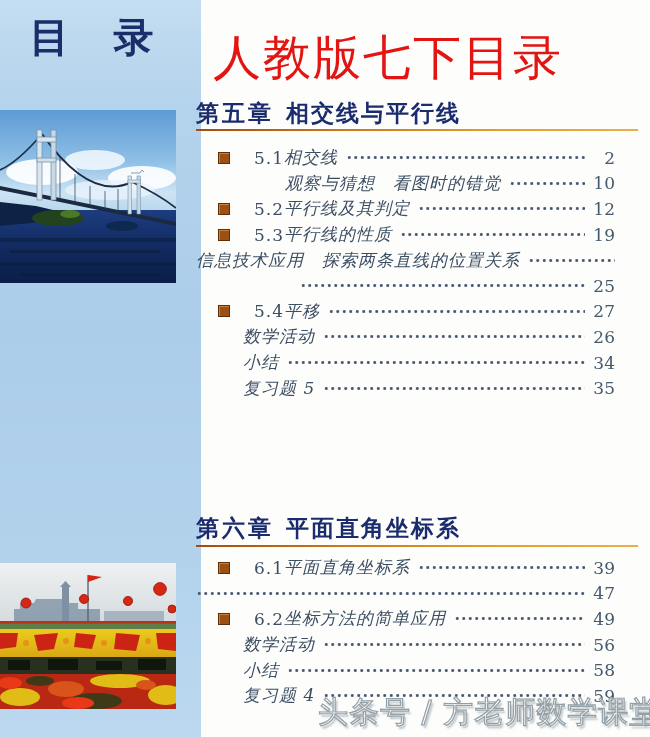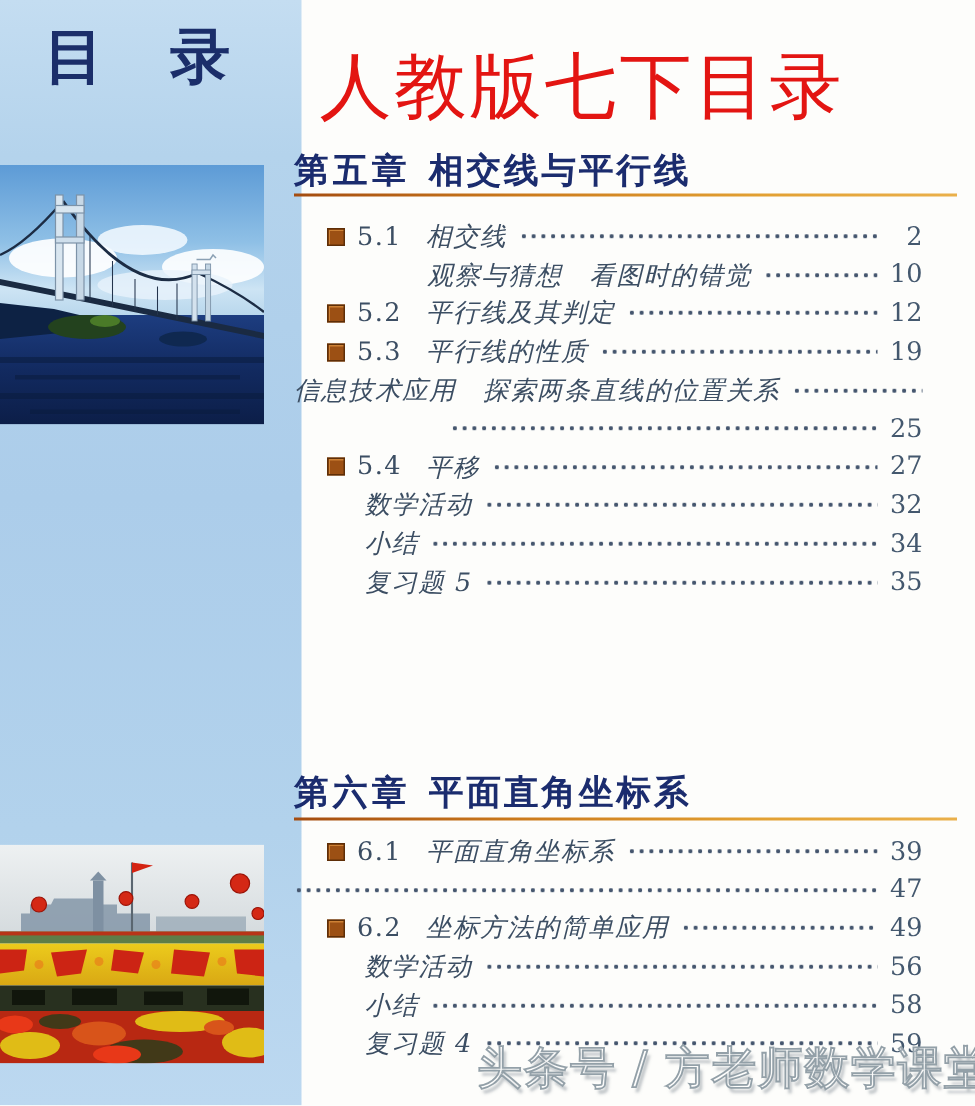--- a/index.html
+++ b/index.html
@@ -47,21 +47,21 @@
   .rows{width:419px;}
   .toc-row{
     display:flex;align-items:center;height:25.6px;
     font-size:17px;color:#3c4e63;white-space:nowrap;
   }
   .bullet{
     flex:none;width:10px;height:10px;margin-left:22px;margin-right:8px;
     background:#9c5014;border:1px solid #5e2e07;
     box-shadow:inset 1px 1px 0 rgba(245,170,80,.55);
   }
-  .num{flex:none;width:46px;letter-spacing:1px;}
+  .num{flex:none;width:46px;letter-spacing:1px;text-align:right;}
   .title{flex:none;padding-right:8px;letter-spacing:1px;font-style:italic;}
   .row-sub .title{margin-left:89px;}
   .row-activity .title{margin-left:47px;}
   .row-dotsonly .dots{margin-left:104px;}
   .dots{
     flex:1;height:17px;margin-right:6px;align-self:center;
     background-image:radial-gradient(circle,#45566e 1.25px,rgba(0,0,0,0) 1.6px);
     background-size:6.5px 17px;background-position:0 center;background-repeat:repeat-x;
   }
   .row-subnodots .dots{margin-right:0;}
@@ -262,21 +262,21 @@
             <div class="toc-row row-section">
               <span class="bullet"></span>
               <span class="num">5.4</span>
               <span class="title">平移</span>
               <span class="dots"></span>
               <span class="pageno">27</span>
             </div>
             <div class="toc-row row-activity">
               <span class="title">数学活动</span>
               <span class="dots"></span>
-              <span class="pageno">32</span>
+              <span class="pageno">26</span>
             </div>
             <div class="toc-row row-activity">
               <span class="title">小结</span>
               <span class="dots"></span>
               <span class="pageno">34</span>
             </div>
             <div class="toc-row row-activity">
               <span class="title">复习题 5</span>
               <span class="dots"></span>
               <span class="pageno">35</span>

